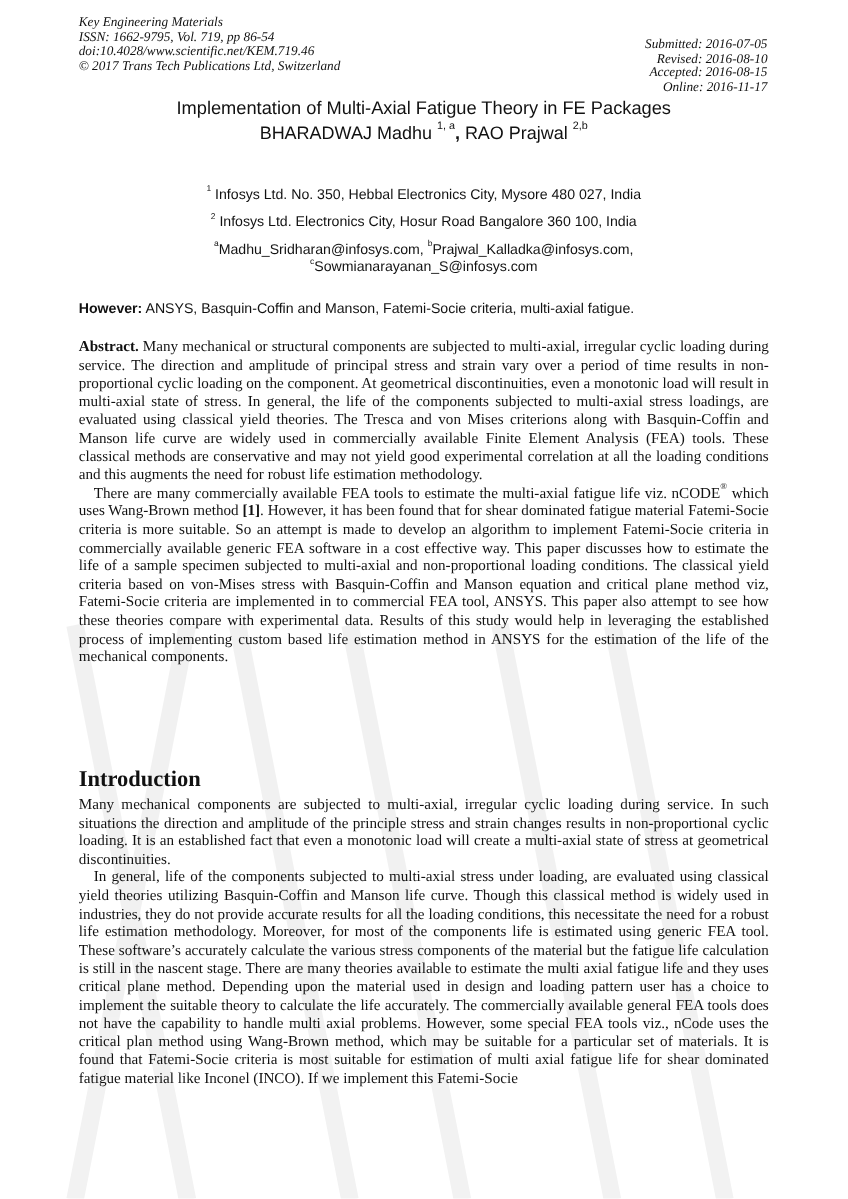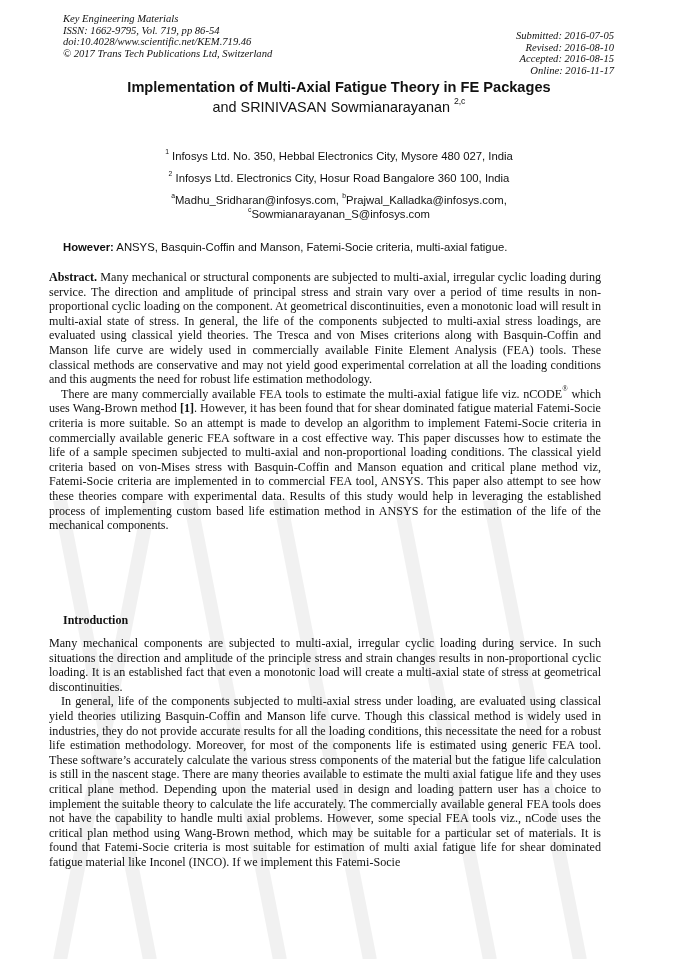--- a/index.html
+++ b/index.html
@@ -6,44 +6,44 @@
     body {
       width: 678px; height: 959px; position: relative; overflow: hidden;
       font-family: "Liberation Serif", serif; color: #111;
     }
     .hdr { position: absolute; top: 13px; font-style: italic; font-size: 10.6px; line-height: 11.5px; }
     .hdr-left { left: 63px; }
     .hdr-right { right: 64px; text-align: right; margin-top: 17px; }
     .hdr div { white-space: nowrap; }
     .title {
       position: absolute; top: 79px; left: 0; width: 678px; text-align: center;
-      font-family: "Liberation Sans", sans-serif; font-weight: bold; font-size: 14.6px;
+      font-family: "Liberation Sans", sans-serif; font-weight: normal; font-size: 14.6px;
     }
     .authors {
       position: absolute; top: 99px; left: 0; width: 678px; text-align: center;
       font-family: "Liberation Sans", sans-serif; font-size: 14.4px; line-height: 17px;
     }
     sup { font-size: 0.6em; line-height: 0; position: relative; top: -0.2em; vertical-align: super; }
     .affil {
       position: absolute; left: 0; width: 678px; text-align: center;
       font-family: "Liberation Sans", sans-serif; font-size: 11.3px; line-height: 14px;
     }
     .keywords {
       position: absolute; top: 241px; left: 63px; width: 560px;
       font-family: "Liberation Sans", sans-serif; font-size: 11.3px;
     }
     .keywords b { font-weight: bold; }
     .body-text {
-      position: absolute; left: 49px; width: 552px;
+      position: absolute; left: 63px; width: 552px;
       font-size: 12.1px; line-height: 14.6px; text-align: justify;
     }
     .body-text p { margin: 0; }
     .body-text p.indent { text-indent: 12px; }
     .section-head {
-      position: absolute; left: 63px; font-weight: bold; font-size: 12px;
+      position: absolute; left: 63px; font-weight: bold; font-size: 18px;
     }
     .watermark {
       position: absolute; left: 0; top: 0; width: 678px; height: 959px; pointer-events: none;
       opacity: 0.05;
     }
   </style>
 </head>
 <body>
 
 <svg class="watermark" viewBox="0 0 678 959" xmlns="http://www.w3.org/2000/svg">
@@ -65,21 +65,21 @@
   <div>Submitted: 2016-07-05</div>
   <div>Revised: 2016-08-10</div>
   <div>Accepted: 2016-08-15</div>
   <div>Online: 2016-11-17</div>
 </div>
 
 <div class="title">Implementation of Multi-Axial Fatigue Theory in FE Packages</div>
 
 <div class="authors">
   <div>
-    <span>and SRINIVASAN Sowmianarayanan </span><sup>2,c</sup>
+    <span>BHARADWAJ Madhu </span><sup>1, a</sup><b>, </b><span>RAO Prajwal </span><sup>2,b</sup>
   </div>
 </div>
 
 <div class="affil" style="top:149px;">
   <sup>1</sup><span> Infosys Ltd. No. 350, Hebbal Electronics City, Mysore 480 027, India</span>
 </div>
 <div class="affil" style="top:171px;">
   <sup>2</sup><span> Infosys Ltd. Electronics City, Hosur Road Bangalore 360 100, India</span>
 </div>
 <div class="affil" style="top:193px;">

